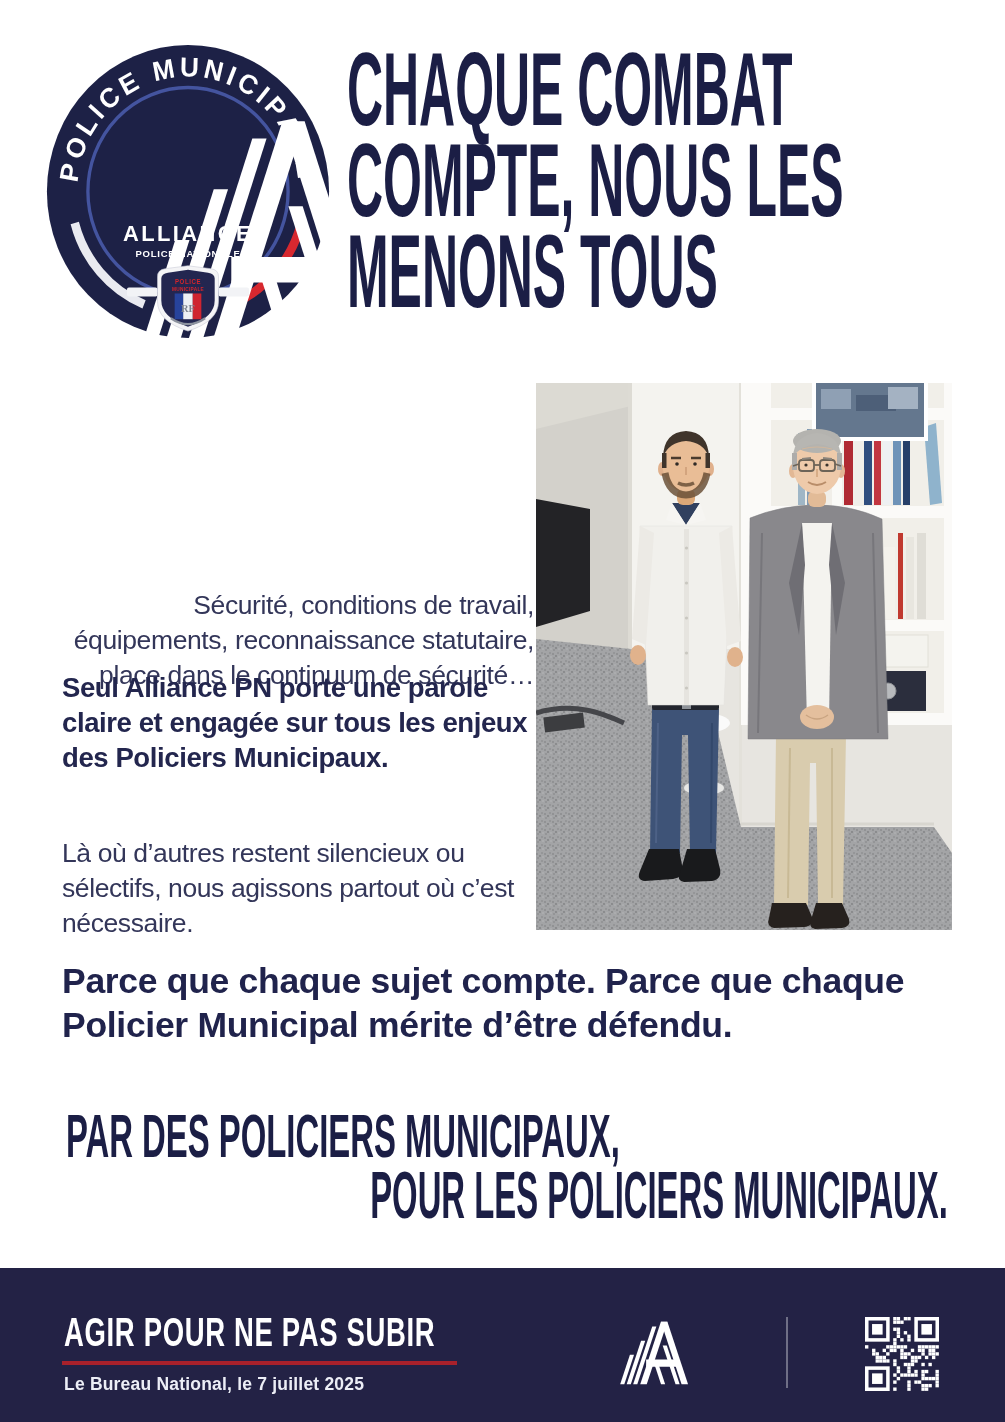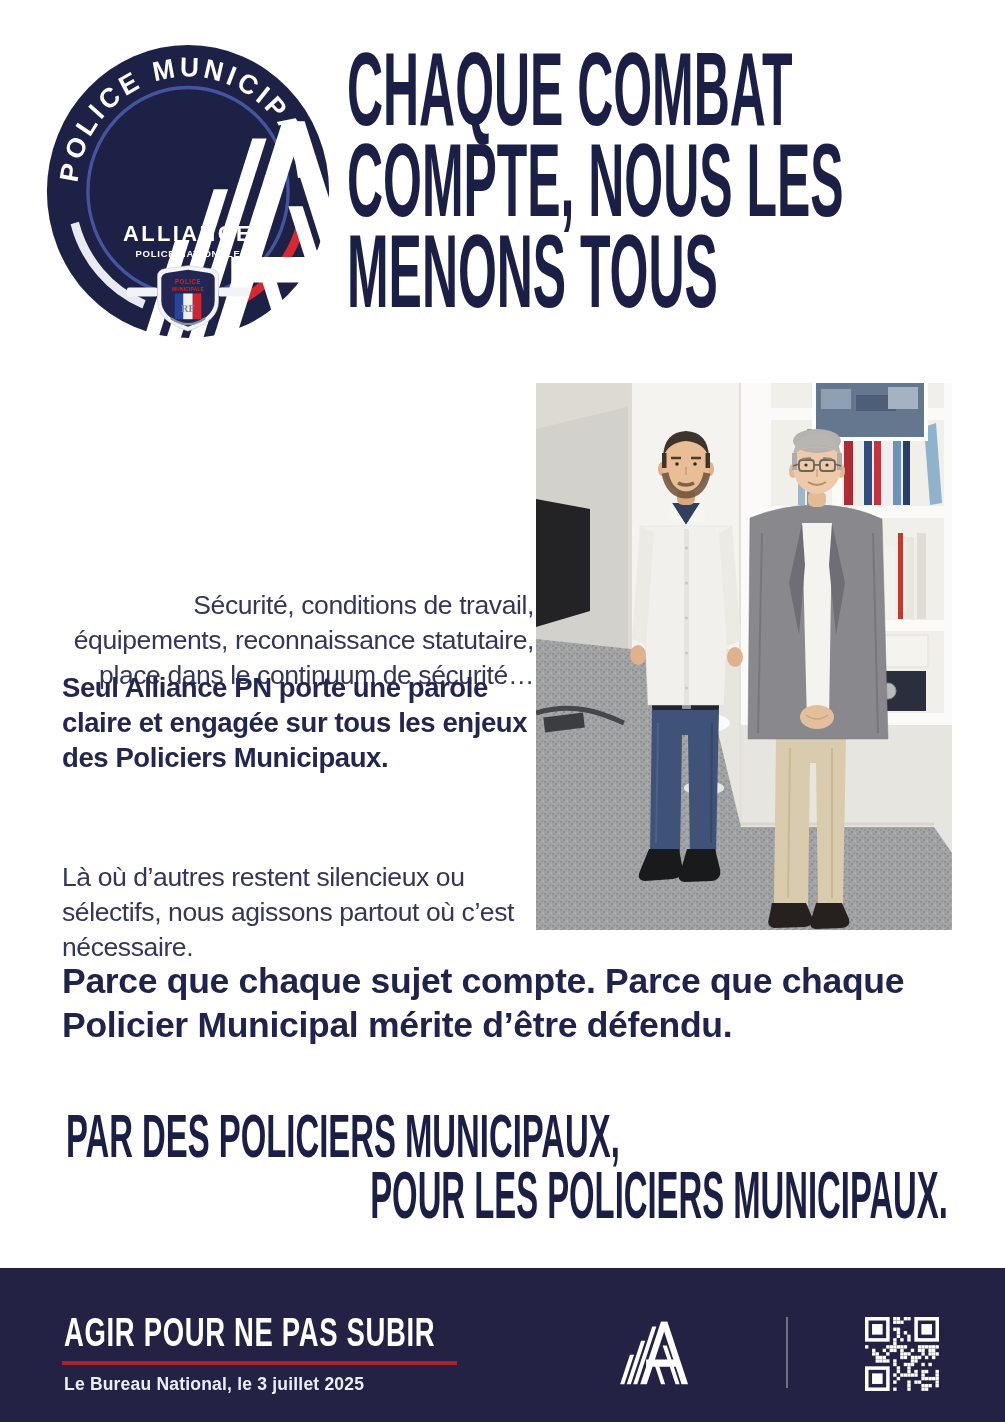--- a/index.html
+++ b/index.html
@@ -16,21 +16,21 @@
     white-space:nowrap;transform:scaleX(0.48);transform-origin:left top;
     letter-spacing:0;
   }
   
   .bodypara{left:62px;width:472px;line-height:35px;letter-spacing:-0.4px;}
   .para-bold{font-weight:bold;font-size:27.5px;color:#23264e;}
   .para-reg{font-weight:normal;font-size:26.5px;color:#333659;}
   #p1{top:383px;}
   #p2{top:588px;text-align:right;}
   #p3{top:670px;}
-  #p4{top:836px;margin-top:24px;}
+  #p4{top:836px;}
   
   #statement{
     left:62px;top:960px;width:900px;font-size:35.5px;font-weight:bold;
     line-height:43.5px;color:#20234c;letter-spacing:-0.3px;
   }
   
   .slogan{font-weight:bold;color:#1b1e45;white-space:nowrap;}
   #slogan1{left:66px;top:1100px;font-size:62px;line-height:71px;
     transform:scaleX(0.53);transform-origin:left top;}
   #slogan2{right:57px;top:1156px;font-size:67px;line-height:77px;
@@ -273,21 +273,21 @@
   </div>
 
   <div class="abs" id="statement">Parce que chaque sujet compte. Parce que chaque Policier Municipal mérite d’être défendu.</div>
 
   <div class="abs slogan" id="slogan1">PAR DES POLICIERS MUNICIPAUX,</div>
   <div class="abs slogan" id="slogan2">POUR LES POLICIERS MUNICIPAUX.</div>
 
   <div class="abs" id="footer"></div>
   <div class="abs" id="tagline">AGIR POUR NE PAS SUBIR</div>
   <div class="abs" id="tagline-underline"></div>
-  <div class="abs" id="footer-date">Le Bureau National, le 3 juillet 2025</div>
+  <div class="abs" id="footer-date">Le Bureau National, le 7 juillet 2025</div>
   <div class="abs" id="footer-amark">
     <svg viewBox="0 0 122 120" width="72" height="71">
         <use href="#amark" fill="#ffffff"></use>
       </svg>
   </div>
   <div class="abs" id="footer-divider"></div>
   <div class="abs" id="footer-qr">
     <svg id="qrsvg" viewBox="0 0 74 74" width="74" height="74">
         <rect x="28.19047619047619" y="0" width="3.3828571428571426" height="3.3828571428571426" fill="#ffffff"></rect>
         <rect x="31.714285714285715" y="0" width="3.3828571428571426" height="3.3828571428571426" fill="#ffffff"></rect>

